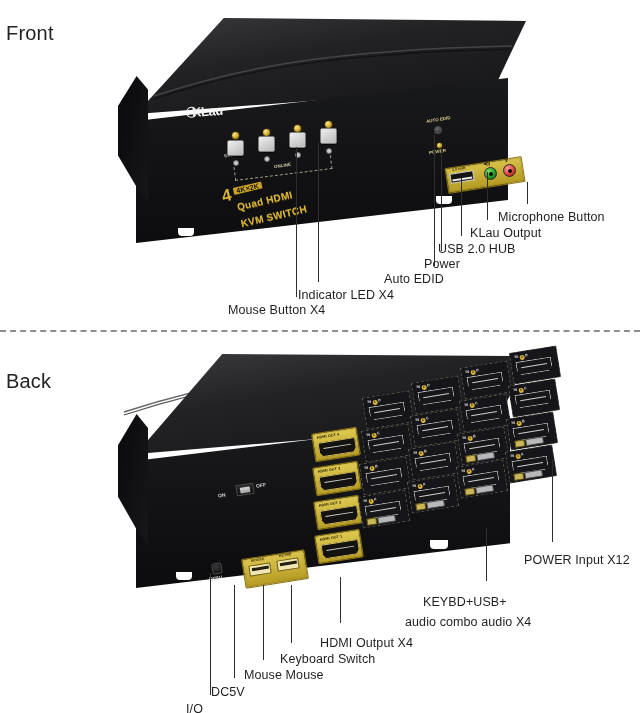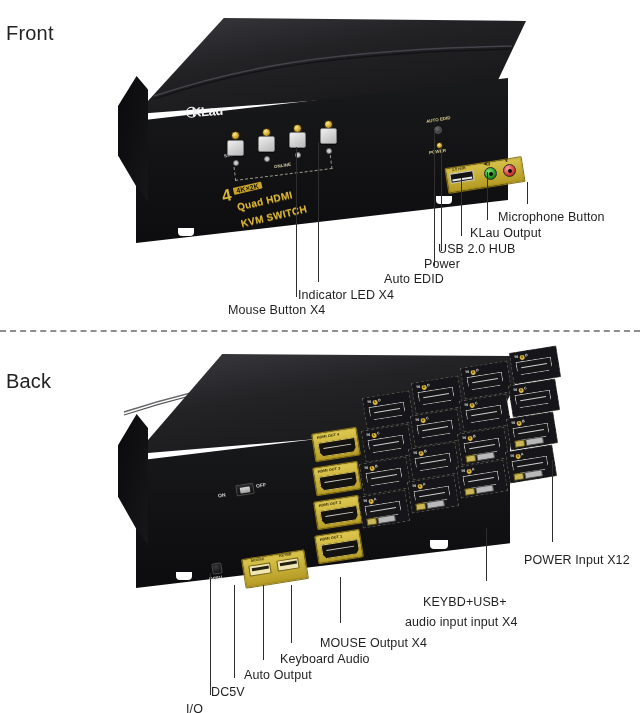--- a/index.html
+++ b/index.html
@@ -423,24 +423,24 @@
 
   <div class="foot-notch" style="left:176px;top:240px;width:16px;height:8px;border-radius:0 0 4px 4px;"></div>
   <div class="foot-notch" style="left:430px;top:208px;width:18px;height:9px;border-radius:0 0 4px 4px;"></div>
 
   <div id="back-callouts">
       <div class="callout-line" style="left: 210px; top: 241px; height: 122px;"></div>
       <div class="callout-label" style="left: 186px; top: 370px;">I/O</div>
       <div class="callout-line" style="left: 234px; top: 253px; height: 93px;"></div>
       <div class="callout-label" style="left: 211px; top: 353px;">DC5V</div>
       <div class="callout-line" style="left: 263px; top: 253px; height: 75px;"></div>
-      <div class="callout-label" style="left: 244px; top: 336px;">Auto Output</div>
+      <div class="callout-label" style="left: 244px; top: 336px;">Mouse Mouse</div>
       <div class="callout-line" style="left: 291px; top: 253px; height: 58px;"></div>
-      <div class="callout-label" style="left: 280px; top: 320px;">Keyboard Audio</div>
+      <div class="callout-label" style="left: 280px; top: 320px;">Keyboard Switch</div>
       <div class="callout-line" style="left: 340px; top: 245px; height: 46px;"></div>
-      <div class="callout-label" style="left: 320px; top: 304px;">MOUSE Output X4</div>
+      <div class="callout-label" style="left: 320px; top: 304px;">HDMI Output X4</div>
       <div class="callout-line" style="left: 486px; top: 196px; height: 53px;"></div>
       <div class="callout-label" style="left: 423px; top: 263px;">KEYBD+USB+</div>
-      <div class="callout-label" style="left: 405px; top: 283px;">audio input input X4</div>
+      <div class="callout-label" style="left: 405px; top: 283px;">audio combo audio X4</div>
       <div class="callout-line" style="left: 552px; top: 128px; height: 82px;"></div>
       <div class="callout-label" style="left: 524px; top: 221px;">POWER Input X12</div>
     </div>
 </section>
 
 </body></html>

